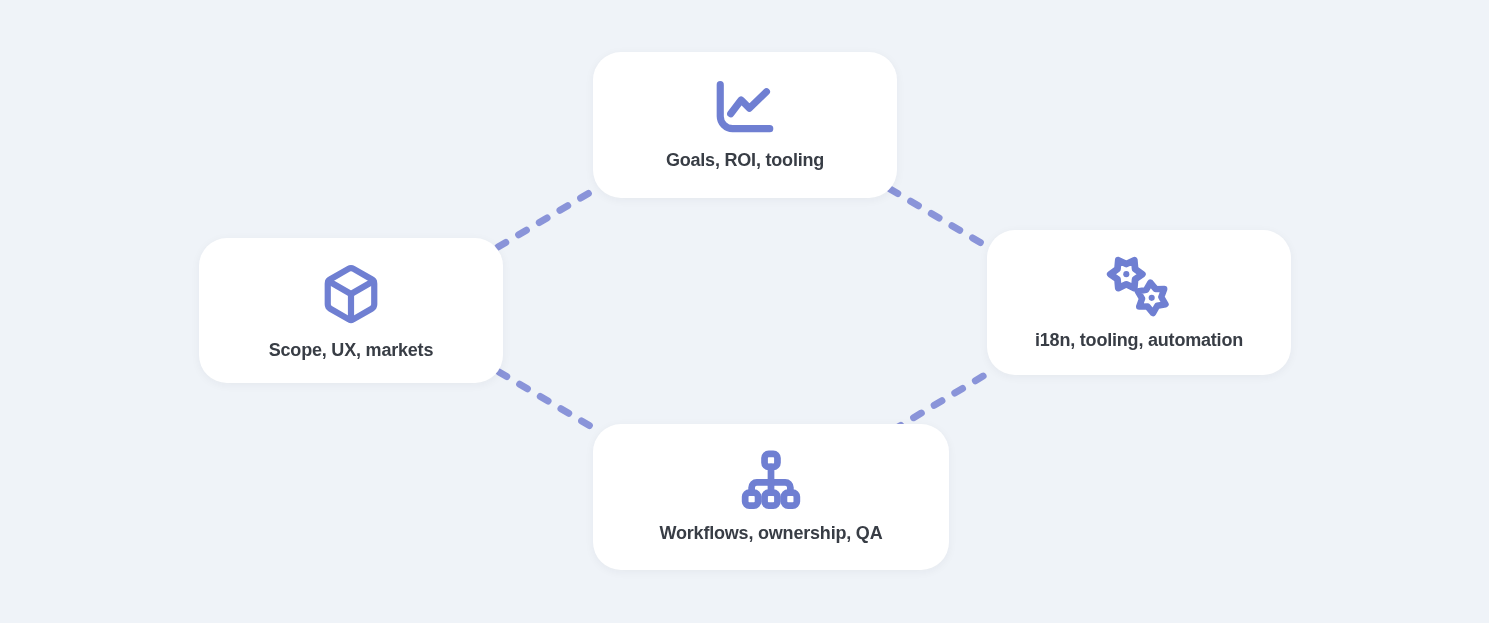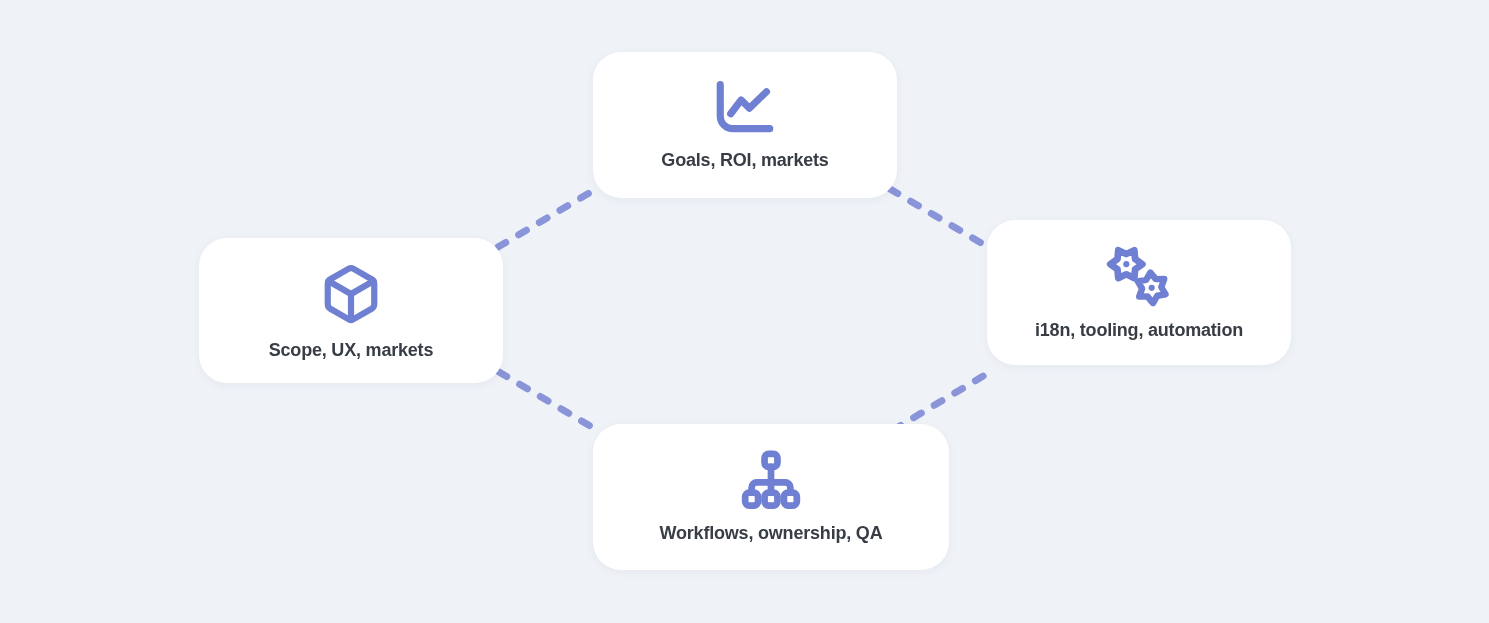--- a/index.html
+++ b/index.html
@@ -27,21 +27,21 @@
     border-radius: 28px;
     box-shadow: 0 2px 10px rgba(30, 41, 59, 0.05);
     display: flex;
     flex-direction: column;
     align-items: center;
     justify-content: center;
     gap: 13px;
   }
   .card-top    { left: 593px; top: 52px;  width: 304px; height: 146px; }
   .card-left   { left: 199px; top: 238px; width: 304px; height: 145px; }
-  .card-right  { left: 987px; top: 220px; width: 304px; height: 145px; }
+  .card-right  { left: 987px; top: 230px; width: 304px; height: 145px; }
   .card-bottom { left: 593px; top: 424px; width: 356px; height: 146px; }
   .node-icon {
     display: flex;
     align-items: center;
     justify-content: center;
   }
   .node-label {
     font-size: 18px;
     font-weight: 700;
     color: #383d45;
@@ -65,21 +65,21 @@
 
   <div class="card card-top">
     <span class="node-icon">
       <svg width="66" height="58" viewBox="0 0 24 21">
         <g fill="none" stroke-width="2.6" stroke-linecap="round" stroke-linejoin="round" stroke="#6f7fd2">
           <path d="M3 2 v11.5 a4.5 4.5 0 0 0 4.5 4.5 H21"></path>
           <polyline points="6.8,12.6 10.6,7.6 13.6,10.6 19.8,4.6"></polyline>
         </g>
       </svg>
     </span>
-    <span class="node-label">Goals, ROI, markets</span>
+    <span class="node-label">Goals, ROI, tooling</span>
   </div>
 
   <div class="card card-left">
     <span class="node-icon">
       <svg width="62" height="66" viewBox="0 0 24 24">
         <g fill="none" stroke-width="2.4" stroke-linecap="round" stroke-linejoin="round" stroke="#6f7fd2">
           <path d="M21 16V8a2 2 0 0 0-1-1.73l-7-4a2 2 0 0 0-2 0l-7 4A2 2 0 0 0 3 8v8a2 2 0 0 0 1 1.73l7 4a2 2 0 0 0 2 0l7-4A2 2 0 0 0 21 16z"></path>
           <polyline points="3.27,6.96 12,12.01 20.73,6.96"></polyline>
           <line x1="12" y1="22.08" x2="12" y2="12"></line>
         </g>

